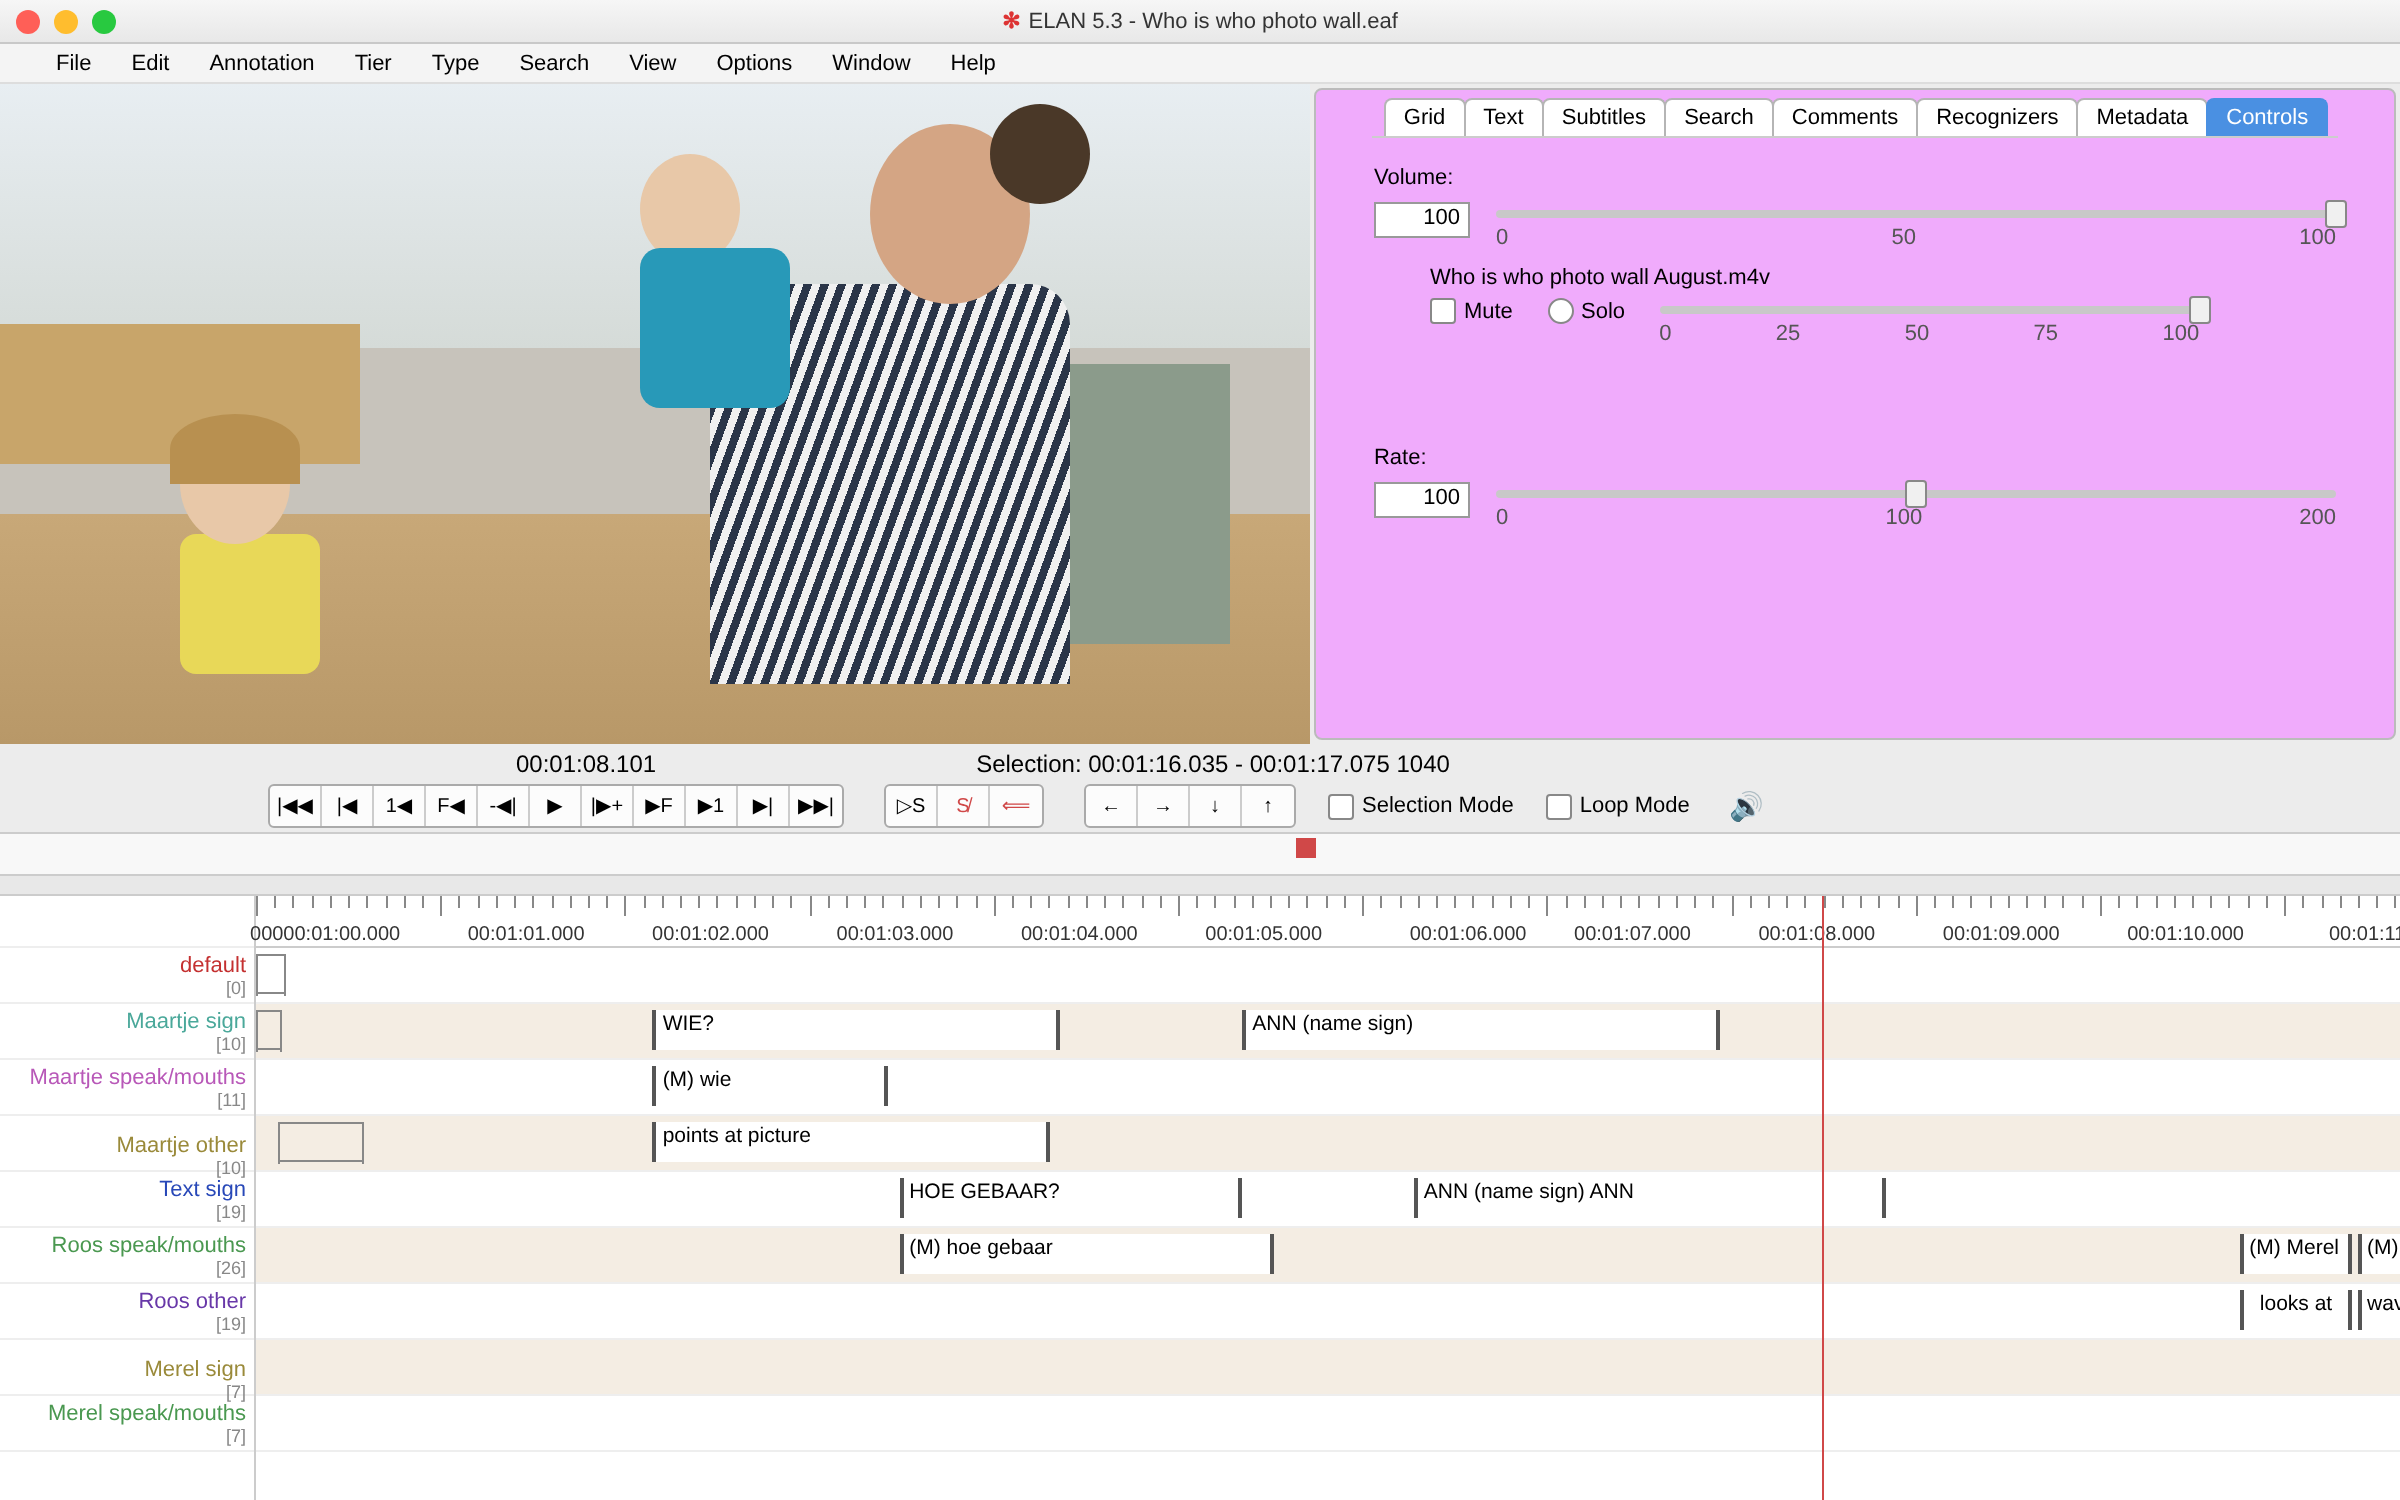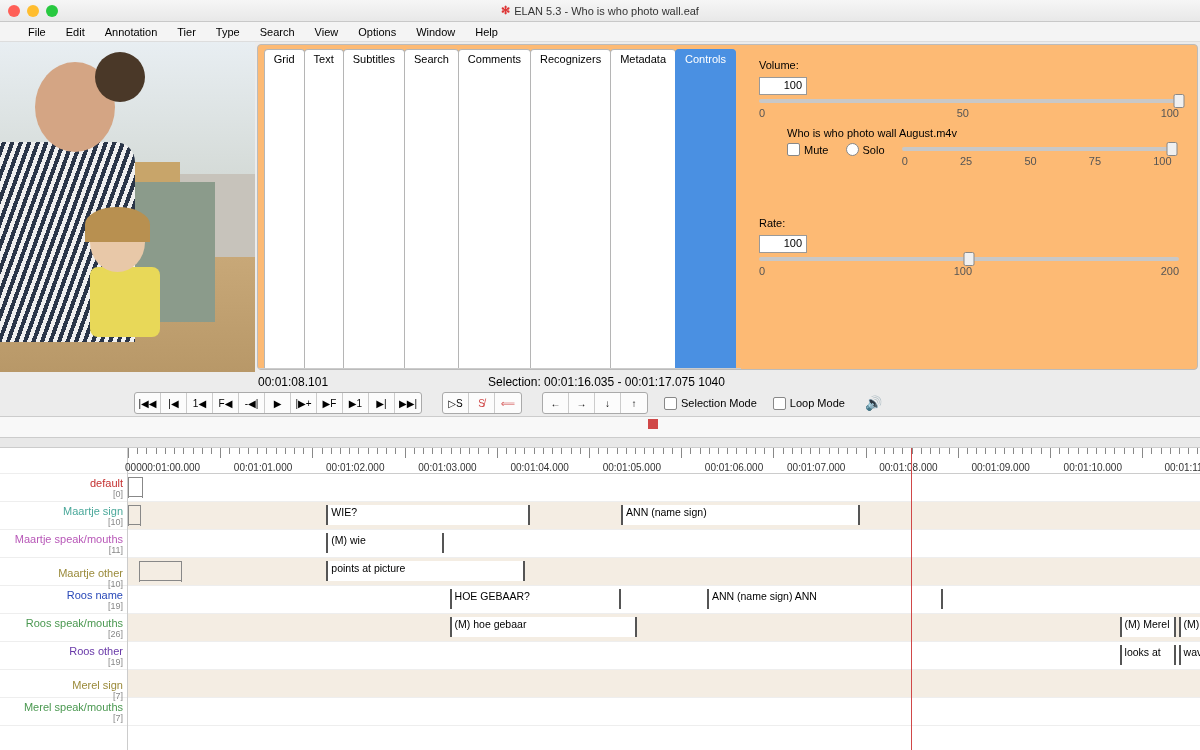--- a/index.html
+++ b/index.html
@@ -23,21 +23,21 @@
 .head1{width:80px;height:90px;background:#d4a584;border-radius:50%;margin-left:80px;position:relative;}
 .hair1{position:absolute;top:-10px;right:-30px;width:50px;height:50px;background:#4a3828;border-radius:50%;}
 .body1{width:180px;height:200px;background:repeating-linear-gradient(110deg,#f0f0f0,#f0f0f0 4px,#2a3548 4px,#2a3548 8px);border-radius:20px 20px 0 0;margin-top:-10px;}
 .child1{position:absolute;left:320px;top:35px;width:80px;height:120px;}
 .chead{width:50px;height:55px;background:#e8c8a8;border-radius:50%;}
 .cbody{width:75px;height:80px;background:#2899b8;border-radius:10px;margin-top:-8px;}
 .child2{position:absolute;left:90px;top:170px;width:90px;height:140px;}
 .c2head{width:55px;height:60px;background:#e8c8a8;border-radius:50%;position:relative;}
 .c2hair{position:absolute;top:-5px;left:-5px;width:65px;height:35px;background:#b89050;border-radius:50% 50% 0 0;}
 .c2body{width:70px;height:70px;background:#e8d858;border-radius:8px;margin-top:-5px;}
-.panel{ flex:1; border:1px solid #bbb; background:#fdba74; border-radius:4px; margin:2px; display:flex; flex-direction:row; }
+.panel{ flex:1; border:1px solid #bbb; background:#f0abfc; border-radius:4px; margin:2px; display:flex; flex-direction:column;align-items:center; }
 .tabs{ display:flex; padding:4px 6px 0 6px; gap:0; border-bottom:1px solid #ccc; }
 .tab{ padding:3px 9px; background:#fff; border:1px solid #b5b5b5; border-bottom:none; border-radius:4px 4px 0 0; font-size:11px; cursor:default; margin-right:-1px;}
 .tab.active{ background:#4a90e2; color:#fff; border-color:#4a90e2; }
 .panel-body{ padding:14px 18px; flex:1; }
 .ctrl-row{ margin-bottom:18px; }
 .ctrl-label{ margin-bottom:6px; display:block; }
 .valuebox{ display:inline-block; width:48px; height:18px; border:1px solid #999; background:#fff; text-align:right; padding:1px 4px; vertical-align:top; margin-right:10px;}
 .slider-wrap{ display:inline-block; width:420px; vertical-align:top; }
 .track{ height:4px; background:#c8c8c8; border-radius:2px; position:relative; margin-top:4px;}
 .handle{ position:absolute; top:-5px; width:11px; height:14px; background:#f0f0f0; border:1px solid #888; border-radius:2px; transform:translateX(-50%);}
@@ -264,21 +264,21 @@
       </div>
       <div class="tier-lbl">
         <div class="tier-name c-mag">Maartje speak/mouths</div>
         <div class="tier-count">[11]</div>
       </div>
       <div class="tier-lbl">
         <div class="tier-name c-olive">Maartje other</div>
         <div class="tier-count">[10]</div>
       </div>
       <div class="tier-lbl">
-        <div class="tier-name c-blue">Roos name</div>
+        <div class="tier-name c-blue">Text sign</div>
         <div class="tier-count">[19]</div>
       </div>
       <div class="tier-lbl">
         <div class="tier-name c-green">Roos speak/mouths</div>
         <div class="tier-count">[26]</div>
       </div>
       <div class="tier-lbl">
         <div class="tier-name c-purple">Roos other</div>
         <div class="tier-count">[19]</div>
       </div>
@@ -444,20 +444,20 @@
       <div class="tier-row">
         <div class="ann" style="left: 30%; width: 16%;">HOE GEBAAR?</div>
         <div class="ann" style="left: 54%; width: 22%;">ANN (name sign) ANN</div>
       </div>
       <div class="tier-row alt">
         <div class="ann" style="left: 30%; width: 17.5%;">(M) hoe gebaar</div>
         <div class="ann" style="left: 92.5%; width: 5.3%;">(M) Merel</div>
         <div class="ann" style="left: 98%; width: 6%;">(M) Mereltje</div>
       </div>
       <div class="tier-row">
-        <div class="ann" style="left: 92.5%; width: 5.3%;">looks at</div>
+        <div class="ann" style="left: 92.5%; width: 5.3%; text-align: center;">looks at</div>
         <div class="ann" style="left: 98%; width: 6%;">waves at Me</div>
       </div>
       <div class="tier-row alt"></div>
       <div class="tier-row"></div>
       <div class="play-line" style="left: 73%;"></div>
     </div>
 </div>
 
 </body></html>

